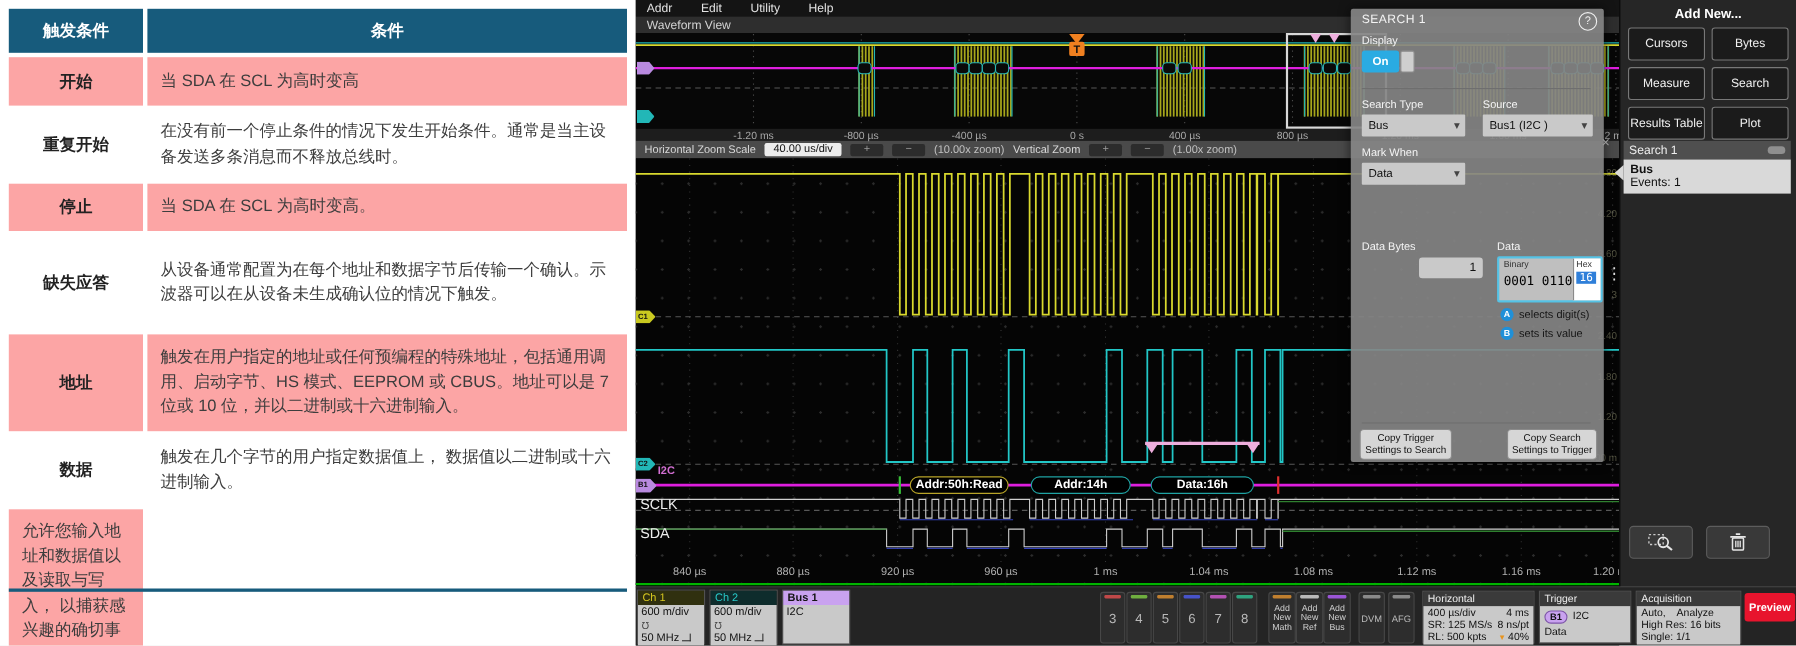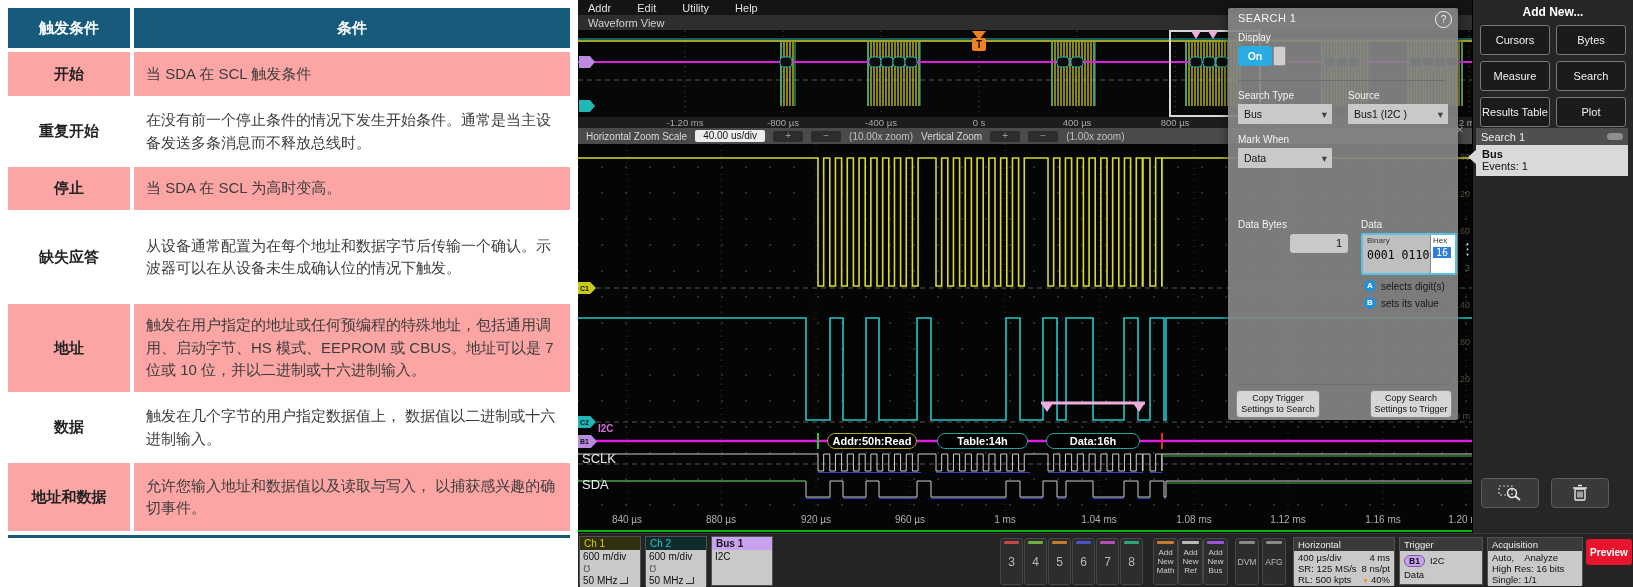--- a/index.html
+++ b/index.html
@@ -92,32 +92,31 @@
 </style>
 </head>
 <body>
 <div id="stage">
 
 <div class="abs" id="table-panel">
   <div id="trigger-table">
         <div class="tcell thead">触发条件</div>
         <div class="tcell thead">条件</div>
         <div class="tcell tlabel row-gray" style="min-height: 44px;">开始</div>
-        <div class="tcell ttext row-gray">当 SDA 在 SCL 触发条件</div>
+        <div class="tcell ttext row-gray">当 SDA 在 SCL 为高时变高</div>
         <div class="tcell tlabel row-white" style="min-height: 61px;">重复开始</div>
         <div class="tcell ttext row-white">在没有前一个停止条件的情况下发生开始条件。通常是当主设备发送多条消息而不释放总线时。</div>
         <div class="tcell tlabel row-gray" style="min-height: 43px;">停止</div>
         <div class="tcell ttext row-gray">当 SDA 在 SCL 为高时变高。</div>
         <div class="tcell tlabel row-white" style="min-height: 86px;">缺失应答</div>
         <div class="tcell ttext row-white">从设备通常配置为在每个地址和数据字节后传输一个确认。示波器可以在从设备未生成确认位的情况下触发。</div>
         <div class="tcell tlabel row-gray" style="min-height: 88px;">地址</div>
         <div class="tcell ttext row-gray">触发在用户指定的地址或任何预编程的特殊地址，包括通用调用、启动字节、HS 模式、EEPROM 或 CBUS。地址可以是 7 位或 10 位，并以二进制或十六进制输入。</div>
         <div class="tcell tlabel row-white" style="min-height: 63px;">数据</div>
         <div class="tcell ttext row-white">触发在几个字节的用户指定数据值上， 数据值以二进制或十六进制输入。</div>
-        <div class="tcell tlabel row-gray" style="min-height: 68px;">地址和数据</div>
         <div class="tcell ttext row-gray">允许您输入地址和数据值以及读取与写入， 以捕获感兴趣的确切事件。</div>
       </div>
   <div class="abs" id="table-bottom-rule" style="top: 535px;"></div>
 </div>
 
 <div class="abs" id="scope">
   <div class="abs" id="menu-bar">
         <span class="menu-item">Addr</span>
         <span class="menu-item">Edit</span>
         <span class="menu-item">Utility</span>
@@ -355,21 +354,21 @@
 <div class="abs domlayer pent" id="ov-b1-badge" style="left:579px;top:56px;width:16px;height:12px;background:#b98ae0;"></div>
 <div class="abs domlayer pent" id="ov-c2-badge" style="left:579px;top:100px;width:16px;height:12px;background:#22b7b7;"></div>
 <div class="abs domlayer pent" style="left:578px;top:282px;width:18px;height:12px;background:#c9c920;">C1</div>
 <div class="abs domlayer pent" style="left:578px;top:416px;width:18px;height:12px;background:#22b7b7;">C2</div>
 <div class="abs domlayer pent" style="left:578px;top:435px;width:19px;height:13px;background:#b98ae0;">B1</div>
 <div class="abs domlayer" id="i2c-label" style="left:598px;top:423px;">I2C</div>
 <div class="abs domlayer wave-label" style="left:582px;top:451px;">SCLK</div>
 <div class="abs domlayer wave-label" style="left:582px;top:477px;">SDA</div>
 <div class="abs domlayer" id="decode-layer">
       <div class="decode" style="left: 827px; width: 90px; border: 1.5px solid rgb(184, 164, 40);">Addr:50h:Read</div>
-      <div class="decode" style="left: 937px; width: 91px; border: 1.5px solid rgb(31, 163, 163);">Table:14h</div>
+      <div class="decode" style="left: 937px; width: 91px; border: 1.5px solid rgb(31, 163, 163);">Addr:14h</div>
       <div class="decode" style="left: 1046px; width: 94px; border: 1.5px solid rgb(31, 163, 163);">Data:16h</div>
     </div>
 
 <div class="abs" id="search-panel">
   <div class="sp-label" id="sp-title">SEARCH 1</div>
   <div id="sp-help">?</div>
   <div class="sp-label" style="left:10px;top:24px;">Display</div>
   <div id="sp-toggle-on">On</div>
   <div id="sp-toggle-knob"></div>
   <div class="sp-hr" style="top:72px;"></div>

